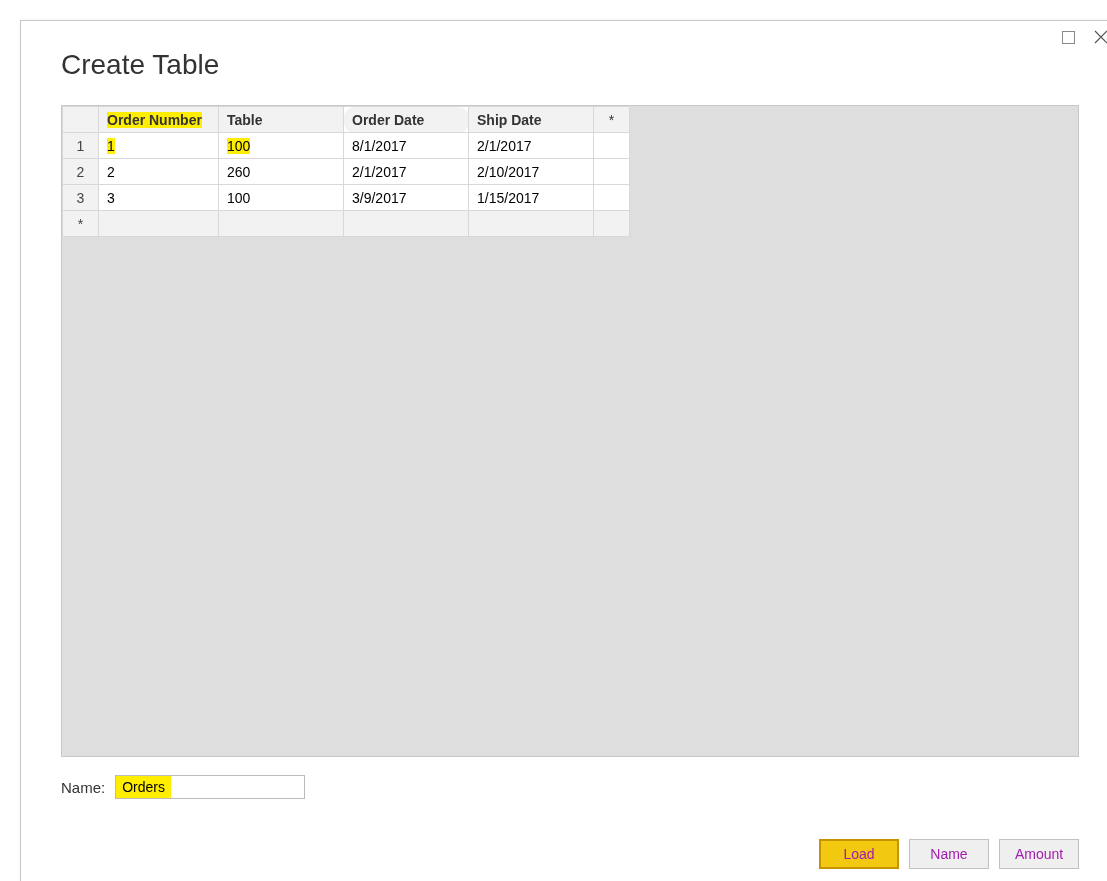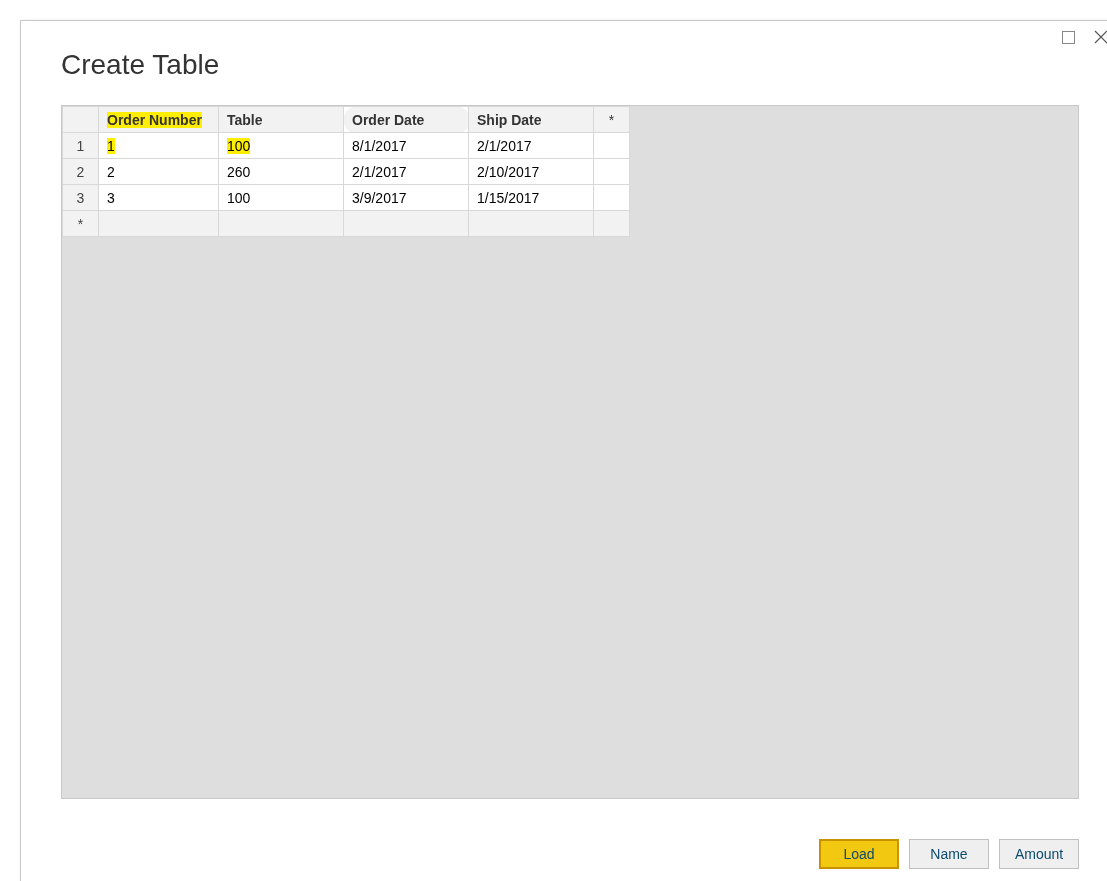--- a/index.html
+++ b/index.html
@@ -115,21 +115,21 @@
     gap: 10px;
   }
   .btn {
     min-width: 80px;
     height: 30px;
     border: 1px solid #c0c0c0;
     background: #efefef;
     font-size: 14px;
     font-family: inherit;
     cursor: pointer;
-    color: #0c4a6e;
+    color: #a21caf;
   }
   .btn-primary {
     background: #f2c811;
     border: 2px solid #c79400;
   }
 </style>
 </head>
 <body>
 
 <div class="outer">
@@ -188,20 +188,24 @@
             <td></td>
             <td></td>
             <td></td>
             <td></td>
             <td></td>
           </tr>
         </tbody>
       </table>
     </div>
 
+    <div class="name-row">
+      <span>Name:</span>
+      <input type="text" class="name-input name-input-hl" value="Orders" style="">
+    </div>
 
     <div class="button-row">
       <button class="btn btn-primary">Load</button>
       <button class="btn">Name</button>
       <button class="btn">Amount</button>
     </div>
 
   </div>
 </div>
 

